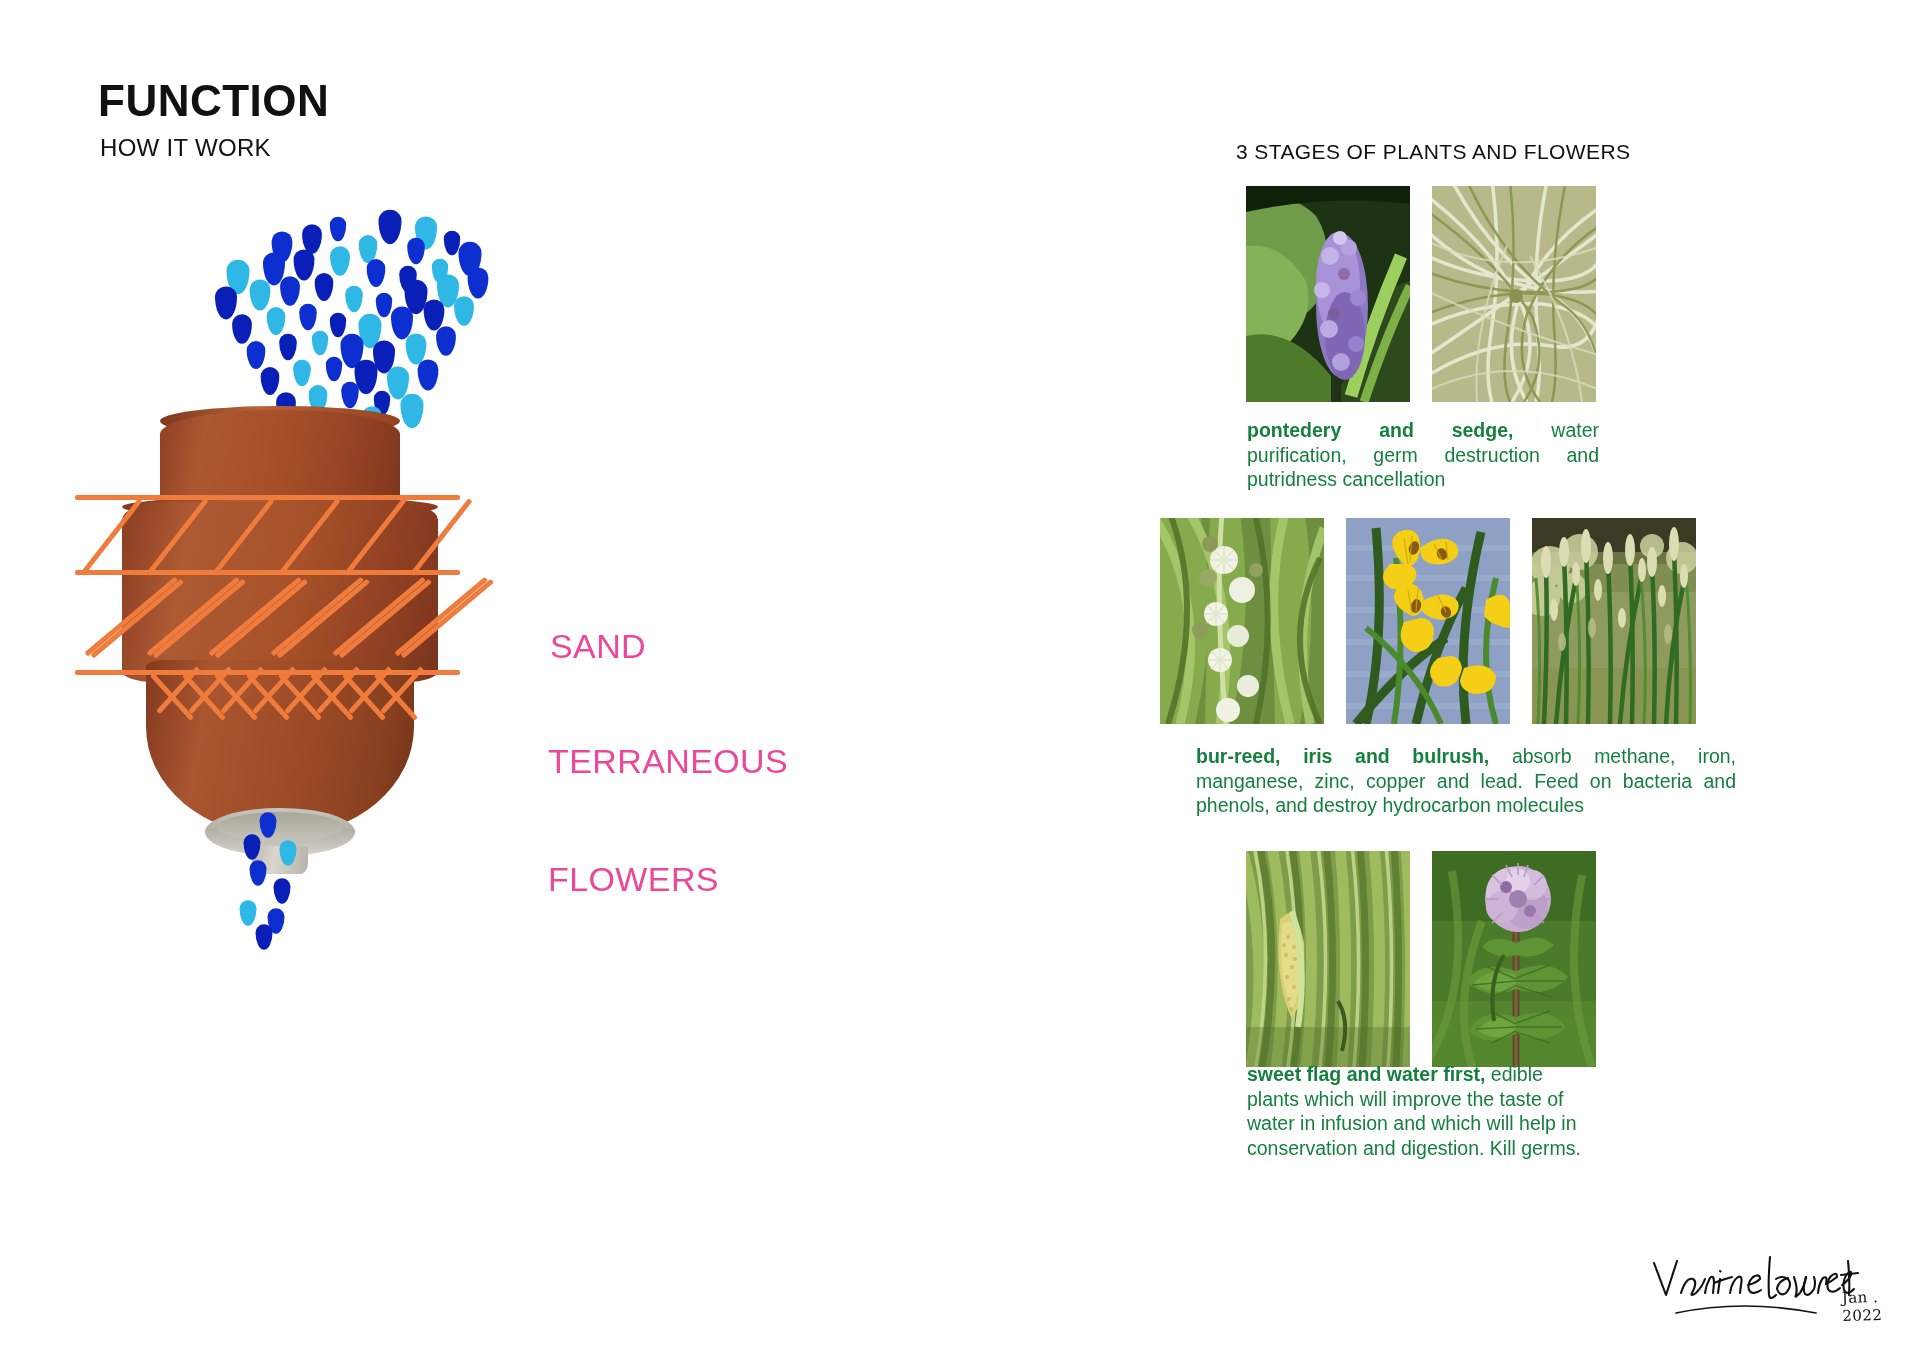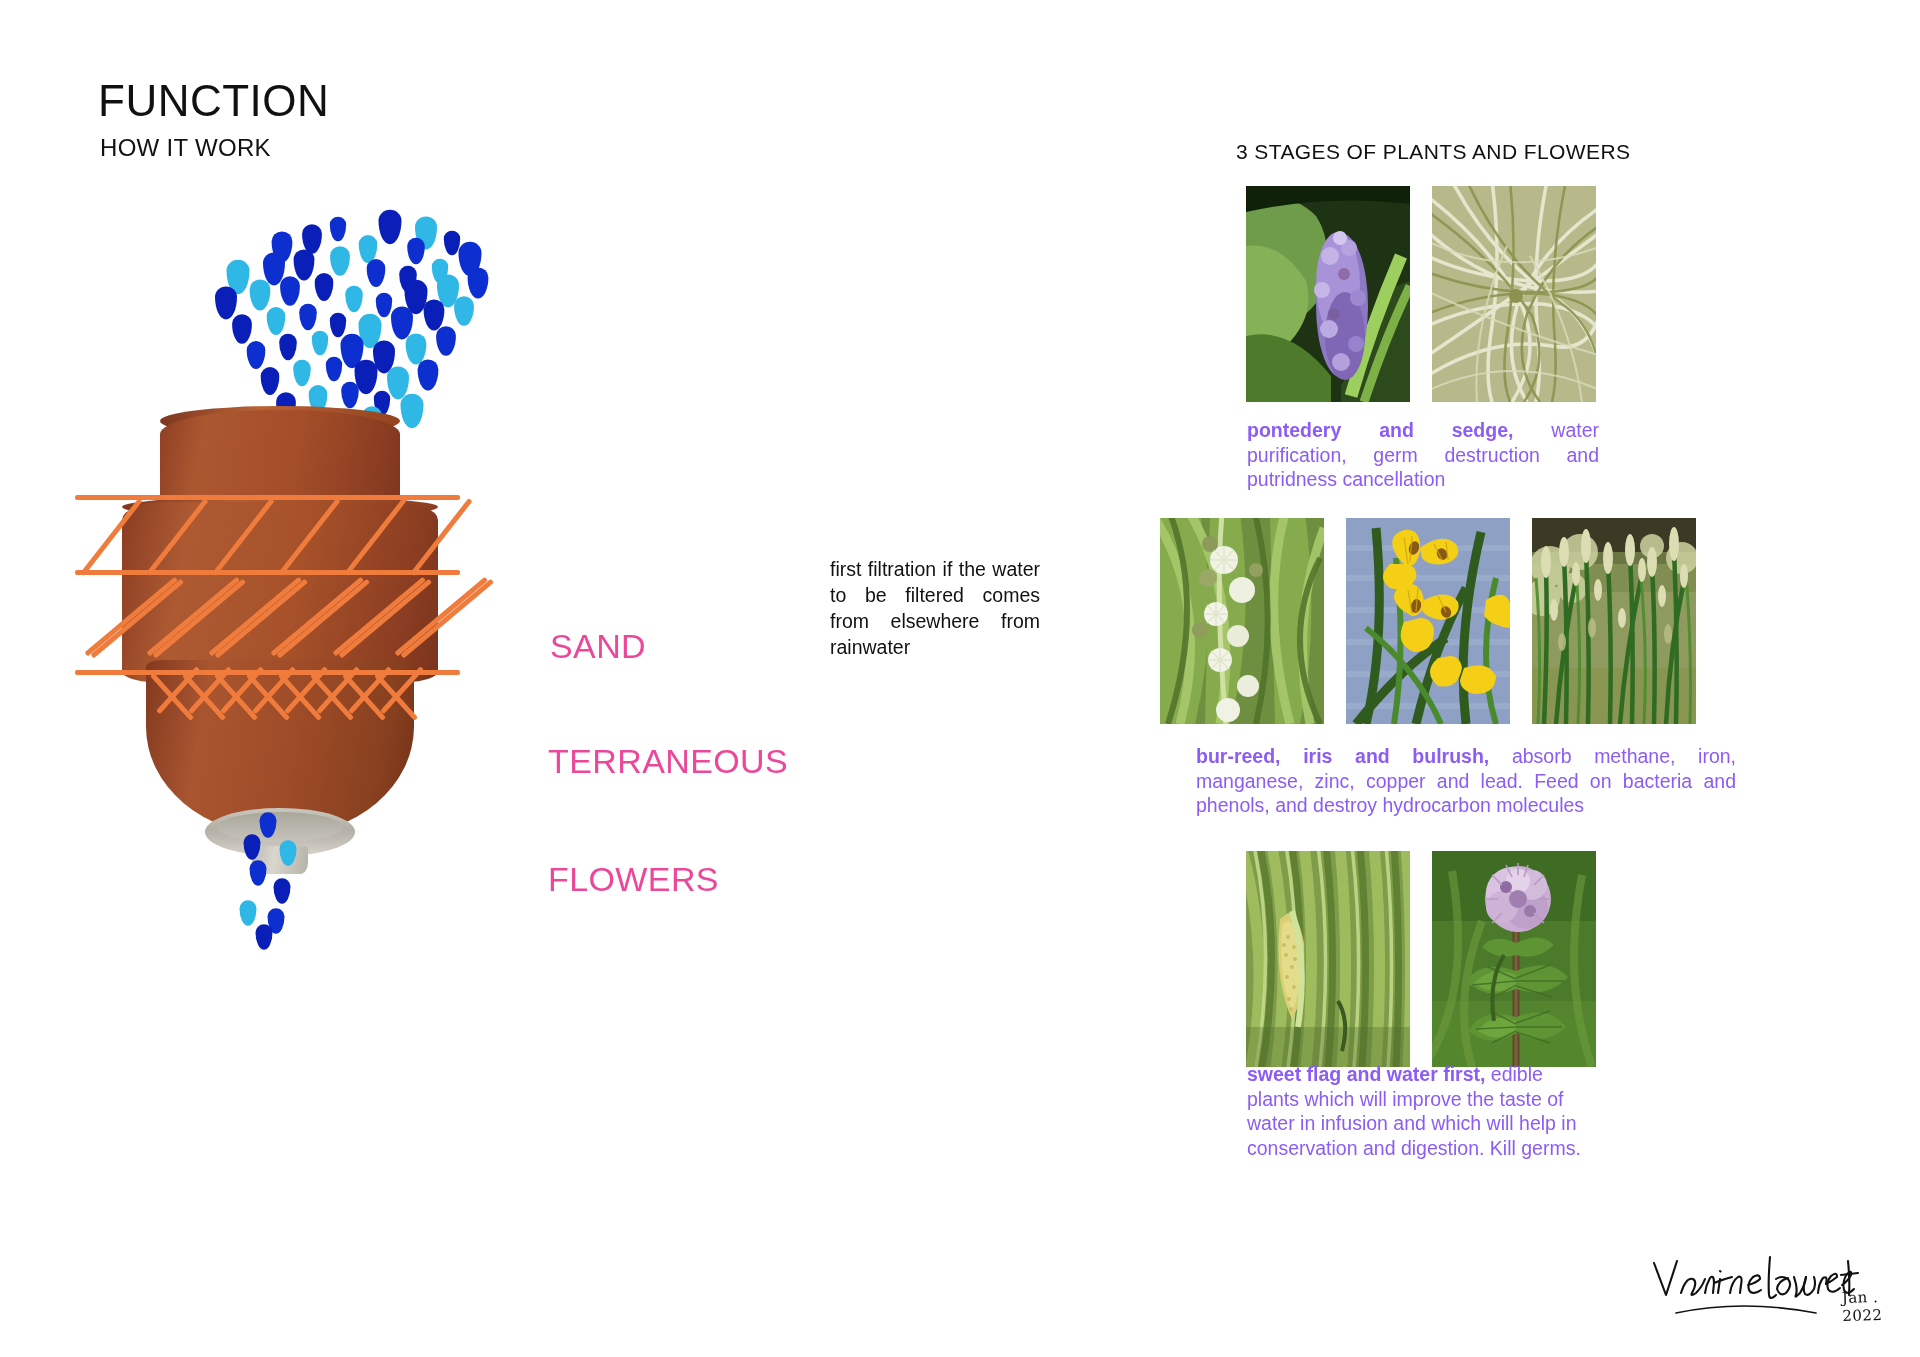--- a/index.html
+++ b/index.html
@@ -4,21 +4,21 @@
 <style>
   html,body{margin:0;padding:0;background:#fff;}
   body{
     width:1920px;height:1357px;position:relative;overflow:hidden;
     font-family:"Liberation Sans", sans-serif;color:#111;
     -webkit-font-smoothing:antialiased;
   }
   .abs{position:absolute;}
 
   
-  #page-title{left:98px;top:76px;font-size:44px;font-weight:400;letter-spacing:.5px;}
+  #page-title{left:98px;top:76px;font-size:44px;font-weight:700;letter-spacing:.5px;}
   #page-subtitle{left:100px;top:134px;font-size:24px;font-weight:400;letter-spacing:.3px;}
 
   
   #diagram{left:60px;top:180px;width:760px;height:960px;}
 
   
   .rain{position:absolute;left:150px;top:30px;width:300px;height:230px;}
   .drop{position:absolute;width:20px;height:30px;
     background:#0e2fd0;
     border-radius:50% 50% 50% 50% / 68% 68% 32% 32%;
@@ -97,21 +97,21 @@
 
   .row{position:absolute;display:flex;}
   #row1{left:1246px;top:186px;gap:22px;}
   #row2{left:1160px;top:518px;gap:22px;}
   #row3{left:1246px;top:851px;gap:22px;}
 
   .photo{width:164px;height:216px;overflow:hidden;position:relative;background:#2d3b22;}
   .photo.tall{height:206px;}
   .photo svg{display:block;width:100%;height:100%;}
 
-  .caption{position:absolute;font-size:19.5px;line-height:1.26;color:#8b5cf6;}
+  .caption{position:absolute;font-size:19.5px;line-height:1.26;color:#15803d;}
   .caption b{font-weight:700;}
   #cap1{left:1247px;top:418px;width:352px;text-align:justify;}
   #cap2{left:1196px;top:744px;width:540px;text-align:justify;}
   #cap3{left:1247px;top:1062px;width:352px;}
 
   
   #signature{left:1648px;top:1255px;width:250px;height:70px;}
   #sig-date{left:1842px;top:1288px;font-size:15px;font-family:"DejaVu Serif",serif;
     letter-spacing:.5px;color:#111;transform:rotate(-1.5deg);}
 </style>
@@ -240,21 +240,20 @@
       <div class="drop " style="left: 46px; top: 96px; transform: rotate(180deg) scale(0.85);"></div>
       <div class="drop dk" style="left: 34px; top: 112px; transform: rotate(180deg) scale(0.85);"></div>
     </div>
 </div>
 
 <div class="abs layer-label" id="lab-sand">SAND</div>
 <div class="abs layer-label" id="lab-terr">TERRANEOUS</div>
 <div class="abs layer-label" id="lab-basalt">FLOWERS</div>
 
 <div class="abs" id="notes">
-  <div class="note">first filtration if the water to be filtered comes from elsewhere from rainwater</div>
 </div>
 
 <div class="abs" id="plants-title">3 STAGES OF PLANTS AND FLOWERS</div>
 
 <div class="row" id="row1">
   <div class="photo">
     <svg viewBox="0 0 164 216" preserveAspectRatio="none">
       <rect width="164" height="216" fill="#1d3314"></rect>
       <path d="M0 20 Q40 0 70 30 Q90 60 75 110 Q50 150 0 140Z" fill="#6f9c4a"></path>
       <path d="M0 60 Q35 55 60 95 Q70 130 40 160 Q15 180 0 165Z" fill="#85b157"></path>

